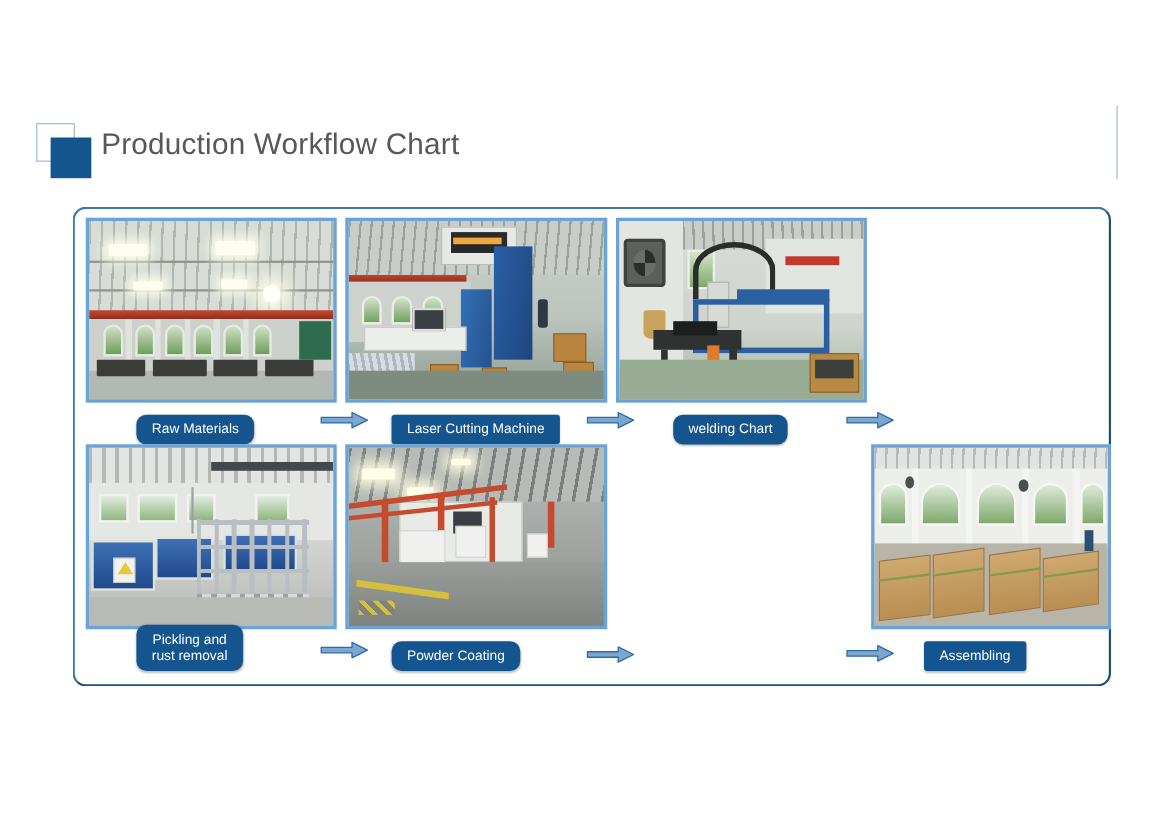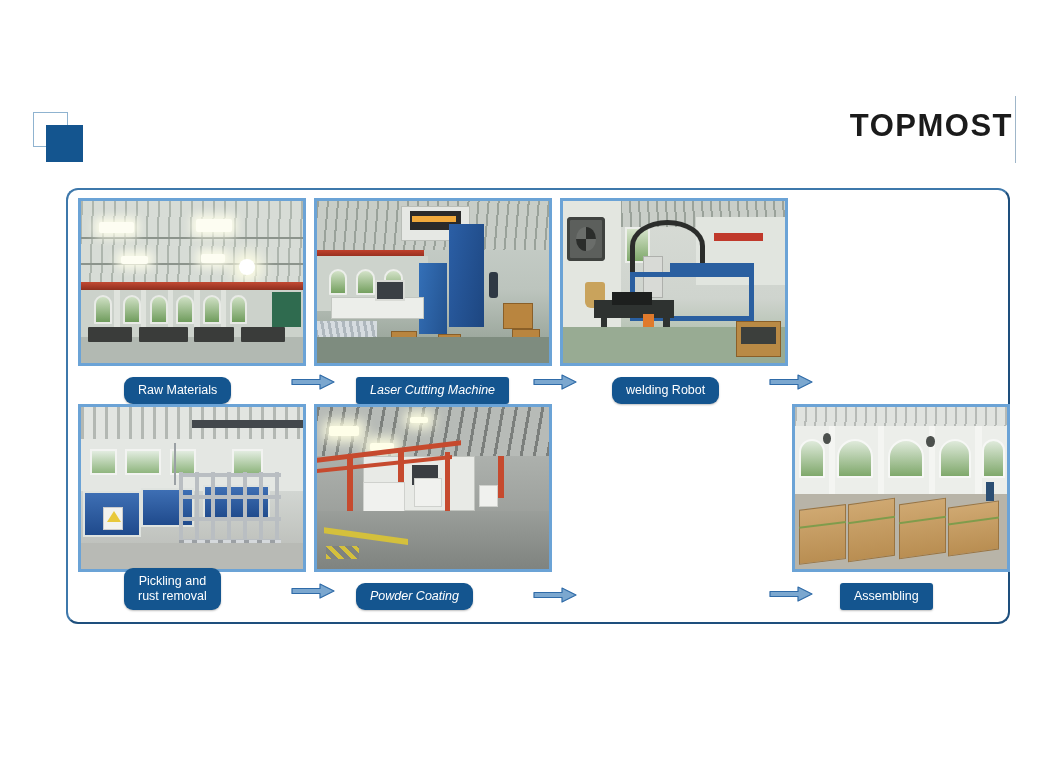--- a/index.html
+++ b/index.html
@@ -284,21 +284,21 @@
     text-align: center;
     padding: 6px 14px;
     white-space: pre-line;
     box-shadow: 0 1px 2px rgba(0,0,0,.25);
   }
   .step-label.rounded { border-radius: 9px; }
   .step-label.square  { border-radius: 3px; }
 
   .lbl-wrap { position: absolute; bottom: 4px; display: flex; justify-content: center; }
   .lw0 { left: 46px; }
-  .lw1 { left: 42px; font-style: italic; }
+  .lw1 { left: 42px; }
   .lw2 { left: 52px; }
   .lw3 { left: 48px; }
 
   
   .arrow { position: absolute; width: 44px; height: 16px; }
   .arrow svg { display: block; width: 44px; height: 16px; }
 
   .ar-r1-0 { left: 291px; top: 374px; }
   .ar-r1-1 { left: 533px; top: 374px; }
   .ar-r1-2 { left: 769px; top: 374px; }
@@ -309,24 +309,22 @@
 </head>
 <body>
 
 <div class="page">
 
   <div class="logo-mark">
     <div class="sq-outline"></div>
     <div class="sq-solid"></div>
   </div>
 
-
-  <div class="brand">
-    <span class="brand-text">TOPMOST</span>
-  </div>
+  <div class="page-title">Production Workflow Chart</div>
+
   <div class="brand-rule"></div>
 
   <div class="flow-frame">
 
     <div class="flow-row row1">
 
       <div class="cell c0">
         <div class="photo">
           <div class="photo-inner p1">
             <div class="roof"></div>
@@ -413,21 +411,21 @@
               <div class="bench-leg1"></div>
               <div class="bench-leg2"></div>
             <div class="part"></div>
               <div class="orange"></div>
             <div class="floor"></div>
               <div class="crate"></div>
               <div class="crate-in"></div>
           </div>
         </div>
         <div class="lbl-wrap lw2">
-          <div class="step-label rounded">welding Robot</div>
+          <div class="step-label rounded">welding Chart</div>
         </div>
       </div>
 
     </div>
 
     <div class="flow-row row2">
 
       <div class="cell c1">
         <div class="photo">
           <div class="photo-inner p6">

